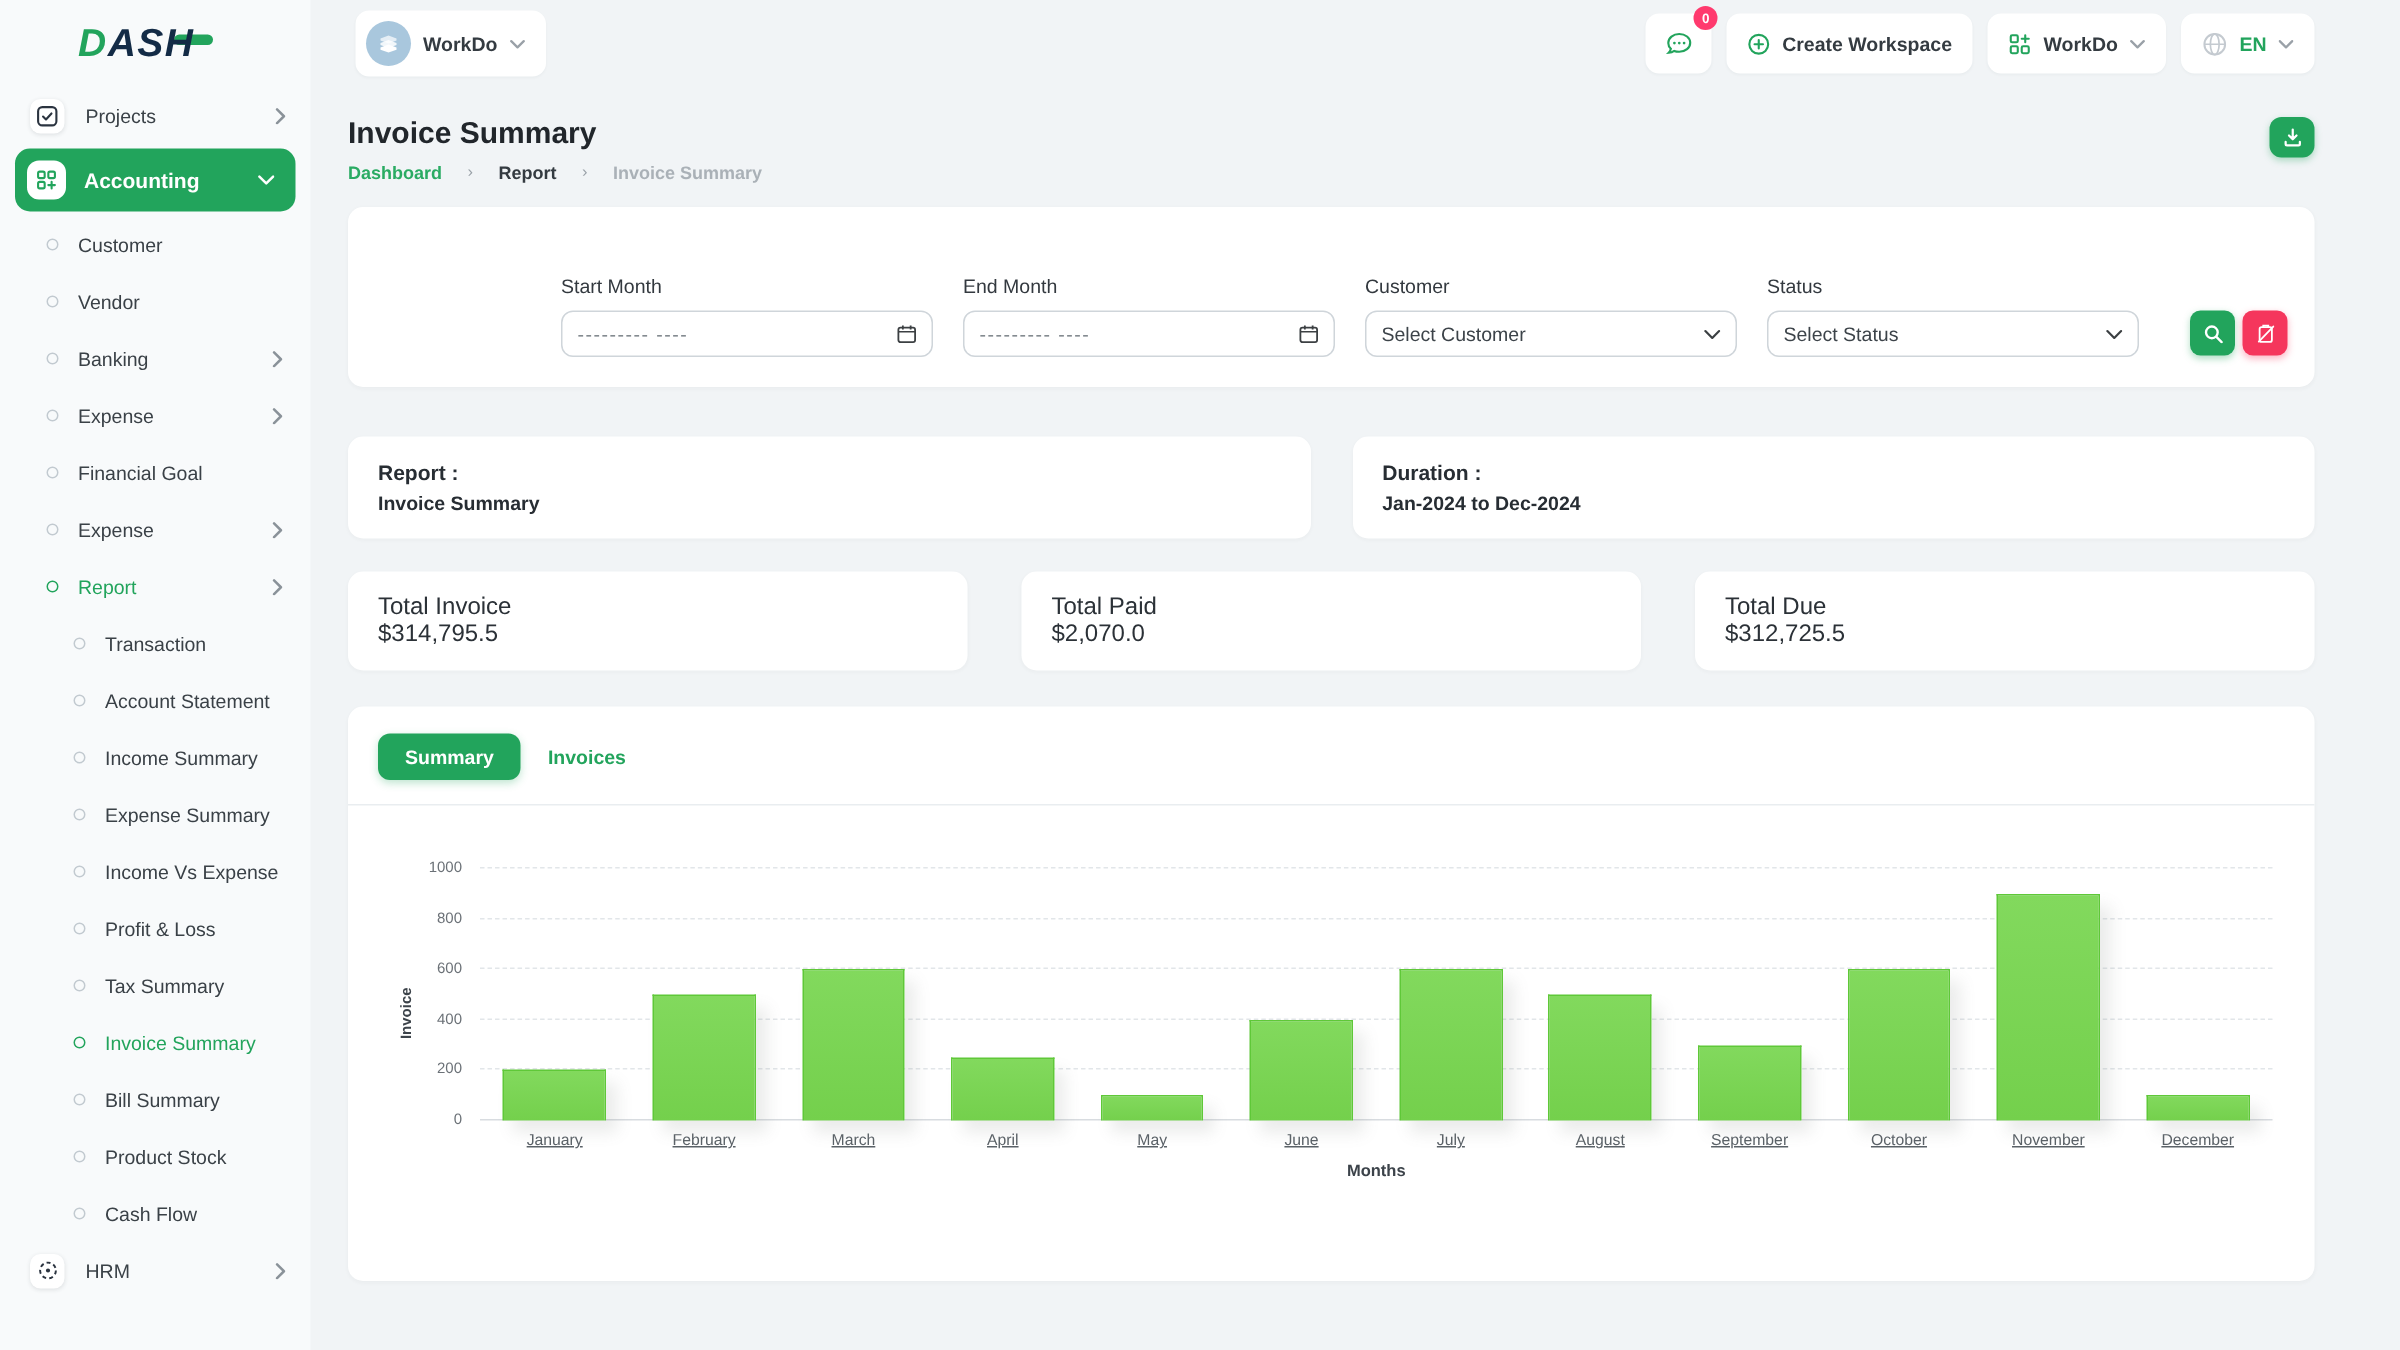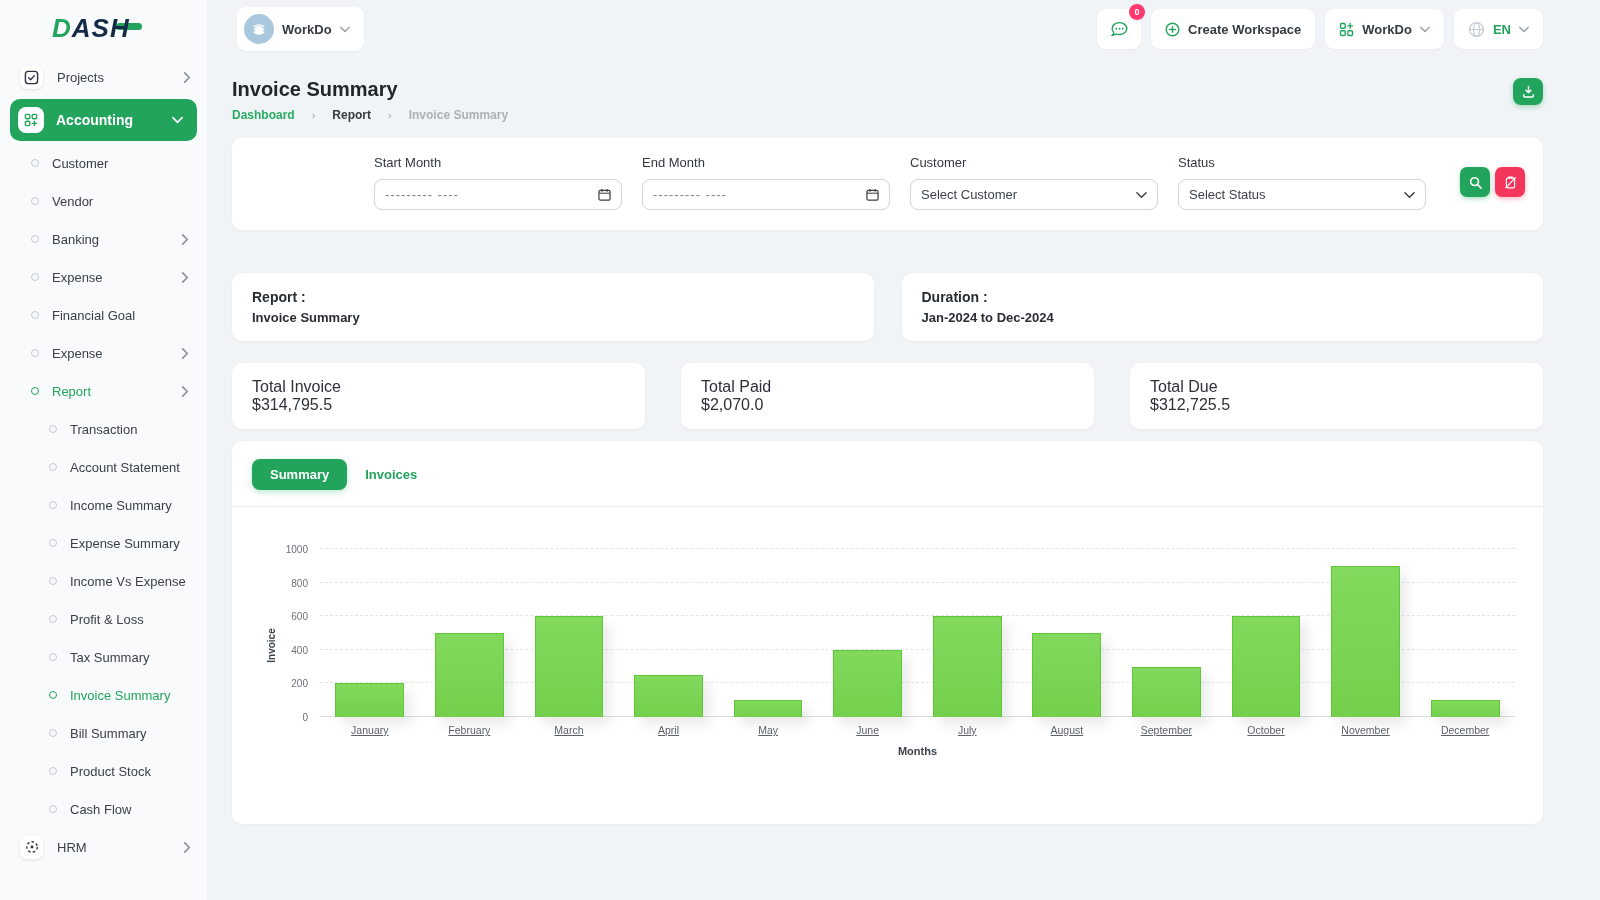--- a/index.html
+++ b/index.html
@@ -47,39 +47,39 @@
   h1.page-title { font-size:20px; font-weight:700; color:#21262b; }
   .breadcrumb { margin-top:7px; font-size:12px; display:flex; gap:17px; align-items:center; }
   .crumb { color:#343b41; font-weight:600; cursor:default; }
   .crumb.link { color:#2aab63; cursor:pointer; }
   .crumb.muted { color:#aab1b7; font-weight:600; }
   .crumb-sep { color:#9aa1a8; font-size:11px; }
   .dl-btn { margin-left:auto; width:30px; height:27px; background:#22a45c; border:none; border-radius:8px; display:flex; align-items:center; justify-content:center; cursor:pointer; box-shadow:0 2px 5px rgba(34,164,92,.35); }
 
   .card { background:#fff; border-radius:10px; box-shadow:0 1px 3px rgba(40,50,60,.04); }
   .filter-card { margin-top:16px; padding:17px 18px 20px 18px; }
-  .filter-fields { display:flex; justify-content:flex-end; align-items:center; gap:20px; }
+  .filter-fields { display:flex; justify-content:flex-end; align-items:flex-end; gap:20px;margin-top:28px; }
   .ffield { width:248px; }
   .ffield .flabel { font-size:13px; color:#33393f; margin-bottom:9px; }
   .fake-input { height:31px; border:1px solid #cfd5da; border-radius:8px; display:flex; align-items:center; padding:0 10px; font-size:13px; color:#5a6167; cursor:pointer; background:#fff; }
   .fake-input .ph { color:#7d848a; letter-spacing:1px; flex:1; }
   .fake-input .val { flex:1; color:#3c4349; }
   .fbtns { display:flex; gap:5px; margin-left:14px; padding-bottom:1px; }
   .sq-btn { width:30px; height:30px; border:none; border-radius:7px; display:flex; align-items:center; justify-content:center; cursor:pointer; }
   .sq-btn.green { background:#22a45c; box-shadow:0 2px 5px rgba(34,164,92,.35); }
   .sq-btn.pink { background:#f5365c; box-shadow:0 2px 5px rgba(245,54,92,.35); }
 
-  .info-row { display:flex; gap:28px; margin-top:43px; }
+  .info-row { display:flex; gap:28px; margin-top:33px; }
   .info-card { flex:1; padding:16px 20px; }
   .info-card .ilabel { font-size:14px; font-weight:700; color:#272d33; }
   .info-card .ivalue { font-size:13px; font-weight:700; color:#272d33; margin-top:5px; }
   .stats-row { display:flex; gap:36px; margin-top:22px; }
   .stat-card { flex:1; padding:15px 20px; }
 
-  .chart-card { margin-top:12px; padding-top:18px; height:383px; }
+  .chart-card { margin-top:24px; padding-top:18px; height:383px; }
   .tabs { display:flex; align-items:center; gap:14px; padding:0 20px 16px 20px; }
   .tab { font-size:13px; font-weight:600; cursor:pointer; border-radius:8px; padding:8px 18px; }
   .tab.active { background:#22a45c; color:#fff; box-shadow:0 2px 6px rgba(34,164,92,.3); }
   .tab.inactive { color:#22a45c; padding:8px 4px; }
   .divider { height:1px; background:#e9edf0; }
 
   .chart-wrap { padding:26px 28px 0 30px; }
   .chart-flex { display:flex; }
   .ylab { width:18px; display:flex; align-items:center; justify-content:center; }
   .ylab span { transform:rotate(-90deg); font-size:10px; font-weight:700; color:#3c434a; white-space:nowrap; }

